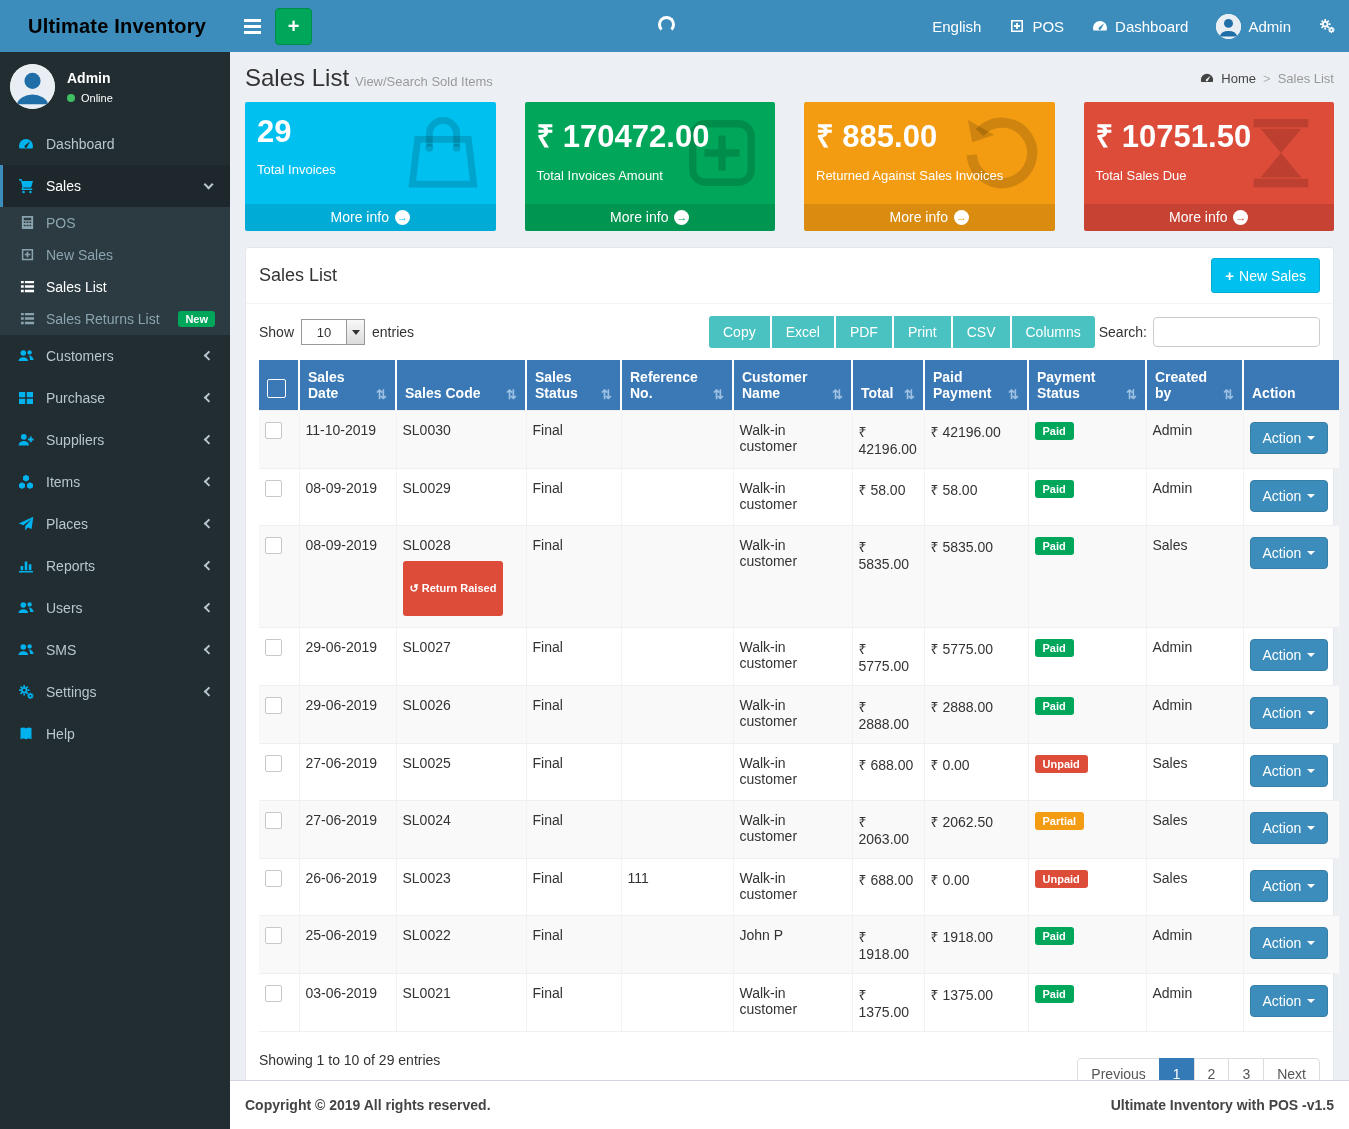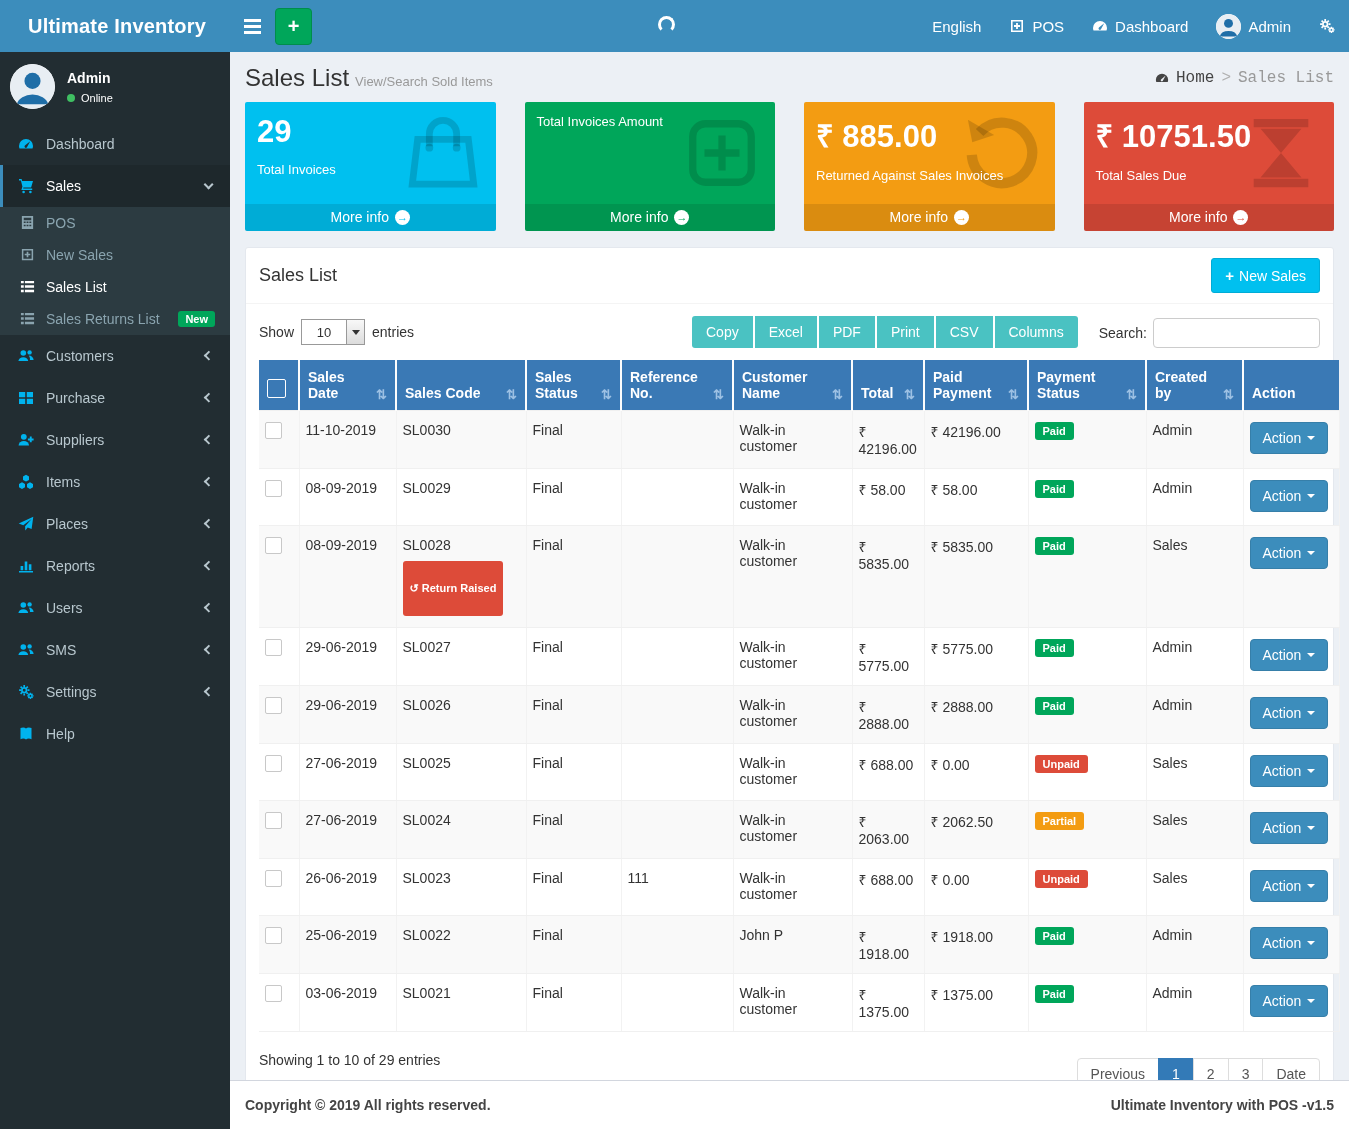--- a/index.html
+++ b/index.html
@@ -2,21 +2,21 @@
 <html><head>
 <meta charset="utf-8">
 <style>
   * { margin:0; padding:0; box-sizing:border-box; }
   html,body { width:1349px; height:1129px; overflow:hidden; }
   body { font-family:"Liberation Sans", sans-serif; font-size:14px; color:#333; background:#ecf0f5; }
   .app { display:flex; width:1349px; height:1129px; }
 
   
   .sidebar { width:230px; background:#222d32; flex-shrink:0; display:flex; flex-direction:column; }
-  .logo { height:52px; background:#3c8dbc; color:#ffffff; font-size:20px; font-weight:bold;
+  .logo { height:52px; background:#3c8dbc; color:#000000; font-size:20px; font-weight:bold;
           display:flex; align-items:center; padding-left:28px; letter-spacing:.2px; }
   .user-panel { display:flex; align-items:center; padding:12px 10px 14px 10px; }
   .avatar-wrap { width:45px; height:45px; border-radius:50%; overflow:hidden; background:#fff; flex-shrink:0; }
   .user-meta { margin-left:12px; }
   .user-name { color:#fff; font-weight:bold; font-size:14px; margin-bottom:6px; }
   .user-status { color:#fff; font-size:11px; display:flex; align-items:center; }
   .status-dot { width:8px; height:8px; border-radius:50%; background:#3fbf62; margin-right:6px; display:inline-block; }
   .side-menu { list-style:none; }
   .side-item { display:flex; align-items:center; padding:13px 15px; color:#b8c7ce; cursor:pointer;
                border-left:3px solid transparent; font-size:14px; }
@@ -47,21 +47,21 @@
   .nav-right { margin-left:auto; display:flex; align-items:center; list-style:none; height:52px; }
   .nav-item { display:flex; align-items:center; gap:7px; color:#fff; padding:0 14px; height:36px; cursor:pointer; font-size:15px; }
   .nav-item .ni { width:16px; height:16px; display:inline-block; }
   .nav-item .ni svg { width:16px; height:16px; display:block; }
   .nav-avatar { width:25px; height:25px; border-radius:50%; overflow:hidden; background:#fff; }
 
   .content { flex:1; padding:0 15px; overflow:hidden; }
   .content-header { display:flex; justify-content:space-between; align-items:center; padding:12px 0 10px 0; }
   .page-title { font-size:24px; font-weight:normal; color:#333; }
   .page-subtitle { font-size:13px; color:#999; margin-left:6px; font-weight:normal; }
-  .breadcrumb { display:flex; align-items:center; gap:7px; font-size:16px; color:#444;font-family:Liberation Mono, monospace; }
+  .breadcrumb { display:flex; align-items:center; gap:7px; font-size:13px; color:#444; }
   .breadcrumb .bi { width:14px; height:14px; color:#444; }
   .breadcrumb .sep { color:#b0b0b0; }
   .breadcrumb .current { color:#999; }
 
   
   .stats-row { display:grid; grid-template-columns:repeat(4,1fr); gap:29px; margin-bottom:16px; }
   .small-box { border-radius:2px; color:#fff; position:relative; overflow:hidden; }
   .sb-inner { padding:12px 12px 20px 12px; min-height:102px; position:relative; z-index:2; }
   .sb-value { font-size:31px; font-weight:bold; margin-bottom:12px; white-space:nowrap; }
   .sb-label { font-size:13px; }
@@ -79,21 +79,21 @@
   .btn-new-sales { background:#00c0ef; border:1px solid #00acd6; color:#fff; font-size:14px; padding:8px 13px;
                    border-radius:3px; cursor:pointer; display:flex; align-items:center; gap:5px; }
   .btn-new-sales b { font-size:15px; }
   .toolbar { display:flex; justify-content:space-between; align-items:center; padding:12px 13px; }
   .show-group { display:flex; align-items:center; gap:7px; font-size:14px; color:#333; }
   .fake-select { display:flex; align-items:stretch; border:1px solid #999; background:#fff; height:26px; width:64px; cursor:pointer; }
   .fake-select .val { flex:1; display:flex; align-items:center; justify-content:center; font-size:13px; }
   .fake-select .btn { width:18px; background:linear-gradient(#f8f8f8,#dcdcdc); border-left:1px solid #999;
                       display:flex; align-items:center; justify-content:center; }
   .caret-dn { width:0; height:0; border-left:4px solid transparent; border-right:4px solid transparent; border-top:5px solid #333; }
-  .toolbar-right { display:flex; align-items:flex-end; gap:21px; }
+  .toolbar-right { display:flex; align-items:center; gap:4px; }
   .export-group { display:flex; }
   .export-btn { background:#4ac2c2; color:#fff; border:none; font-size:14px; padding:8px 14px; cursor:pointer; border-right:2px solid #fff; }
   .export-btn:first-child { border-radius:3px 0 0 3px; }
   .export-btn:last-child { border-right:none; border-radius:0 3px 3px 0; }
   .search-group { display:flex; align-items:center; gap:6px; font-size:14px; color:#333; }
   .search-input { width:167px; height:30px; border:1px solid #ccc; border-radius:4px; padding:4px 8px; font-size:13px; }
 
   
   .table-wrap { padding:0 13px; }
   table.sales { width:100%; border-collapse:collapse; table-layout:fixed; }
@@ -415,20 +415,21 @@
                 <circle cx="10.8" cy="6.9" r=".8" fill="currentColor" stroke="none"></circle>
               </svg>
             </span>
             <div class="sb-footer">
               <span>More info</span>
               <span class="arrow-circle" style="color: rgb(0, 192, 239);">→</span>
             </div>
           </div>
           <div class="small-box" style="background: rgb(0, 166, 90);">
             <div class="sb-inner">
+              <div class="sb-value">₹ 170472.00</div>
               <div class="sb-label">Total Invoices Amount</div>
             </div>
             <span class="sb-icon">
               <svg viewBox="0 0 16 16" fill="none" stroke="currentColor" stroke-width="1.5">
                 <rect x="2" y="2" width="12" height="12" rx="2.6"></rect>
                 <path d="M8 4.4v7.2M4.4 8h7.2"></path>
               </svg>
             </span>
             <div class="sb-footer">
               <span>More info</span>
@@ -766,21 +767,21 @@
           </table>
         </div>
 
         <div class="table-footer">
           <div class="tf-info">Showing 1 to 10 of 29 entries</div>
           <ul class="pagination" id="pagination">
               <li class="page-btn">Previous</li>
               <li class="page-btn active">1</li>
               <li class="page-btn">2</li>
               <li class="page-btn">3</li>
-              <li class="page-btn">Date</li>
+              <li class="page-btn">Next</li>
             </ul>
         </div>
       </div>
     </div>
 
     <footer class="page-footer">
       <span>Copyright © 2019 All rights reserved.</span>
       <span>Ultimate Inventory with POS -v1.5</span>
     </footer>
   </div>

